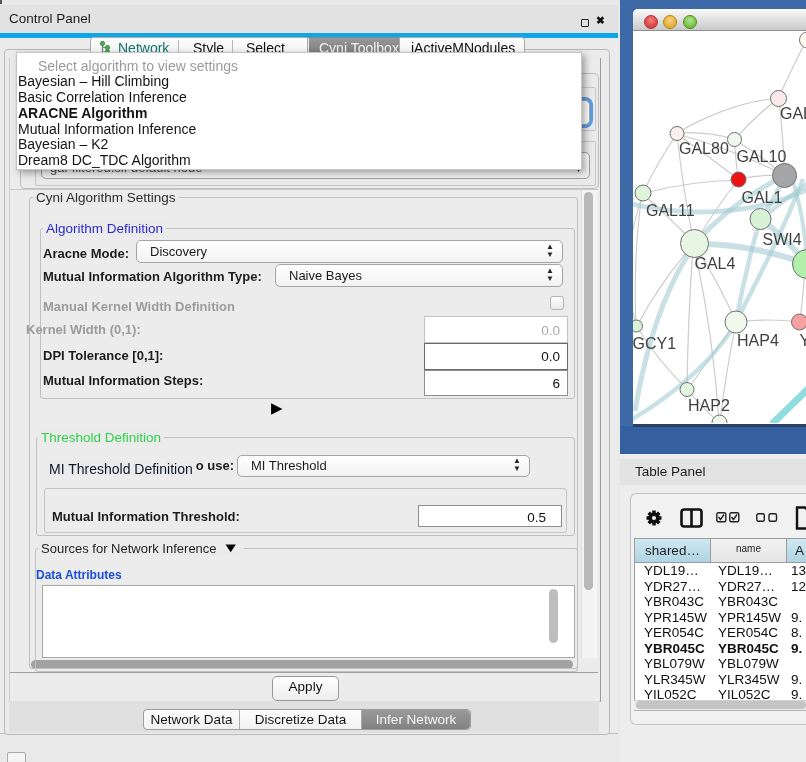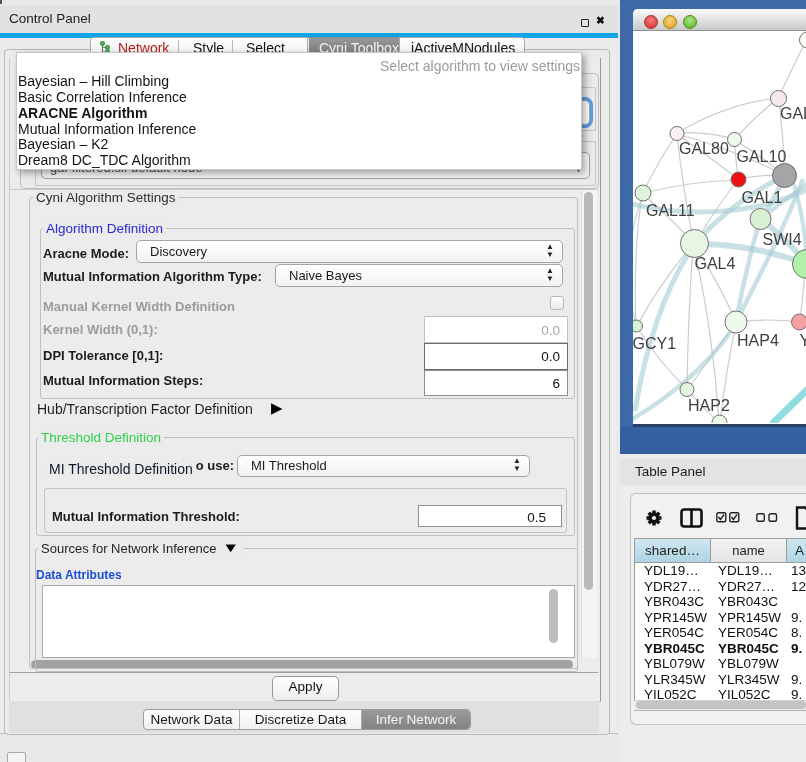--- a/index.html
+++ b/index.html
@@ -36,39 +36,39 @@
   <div class="abs" style="left:309px;top:0;width:126px;height:21px;background:linear-gradient(#fdfdfd,#f0f0f0);border:1px solid #ababab;border-radius:0 3px 0 0;box-sizing:border-box;"></div>
 
   <div class="abs" style="left:88px;top:3px;width:1px;height:15px;background:#b9b9b9;"></div>
   <div class="abs" style="left:142px;top:3px;width:1px;height:15px;background:#b9b9b9;"></div>
   <svg class="abs" style="left:10px;top:4px;" width="11" height="13" viewBox="0 0 11 13">
     <path d="M2.5 3 L2.5 11 M2.5 6.5 L7 6.5 M2.5 11 L7 11" stroke="#777" stroke-width="1.2" fill="none"></path>
     <circle cx="2.5" cy="2.5" r="2.2" fill="#4caf50" stroke="#2e7d32" stroke-width="0.7"></circle>
     <circle cx="7.5" cy="6.5" r="2.2" fill="#4caf50" stroke="#2e7d32" stroke-width="0.7"></circle>
     <circle cx="7.5" cy="11" r="2.2" fill="#4caf50" stroke="#2e7d32" stroke-width="0.7"></circle>
   </svg>
-  <div class="abs" style="left:28px;top:3px;font-size:14px;color:#b91c1c;">Network</div>
+  <div class="abs" style="left:28px;top:3px;font-size:14px;color:#0f766e;">Network</div>
   <div class="abs" style="left:103px;top:3px;font-size:14px;color:#111;">Style</div>
   <div class="abs" style="left:156px;top:3px;font-size:14px;color:#111;">Select</div>
   <div class="abs" style="left:229px;top:3px;font-size:14px;color:#f4f4f4;">Cyni Toolbox</div>
   <div class="abs" style="left:321px;top:3px;font-size:14px;color:#111;">jActiveMNodules</div>
 </div>
 
 <div class="abs" style="left:20px;top:73px;width:577px;height:114px;background:#eaeaea;border:1px solid #bdbdbd;border-radius:5px;"></div>
 <div class="abs" style="left:35px;top:87px;width:559px;height:42px;border:1px solid #c6c6c6;border-radius:2px;"></div>
 <div class="abs" style="left:41px;top:100px;width:547px;height:23px;background:#fff;border:1px solid #a8a8a8;border-radius:5px;box-shadow:0 0 0 3px #5b9de2;"></div>
 <div class="abs" style="left:35px;top:141px;width:559px;height:43px;border:1px solid #c6c6c6;border-radius:2px;"></div>
 <div class="abs" style="left:41px;top:152px;width:547px;height:25px;background:linear-gradient(#fff,#f0f0f0);border:1px solid #a0a0a0;border-radius:5px;">
   <div class="abs" style="left:8px;top:7px;font-size:13px;color:#4a4a4a;">gal-filtered.sif default node</div>
   <div class="abs" style="right:6px;top:4px;font-size:9px;color:#333;line-height:8px;">▲<br>▼</div>
 </div>
 
 <div class="abs" style="left:16px;top:52px;width:564px;height:116px;background:#fff;border:1px solid #c6c6c6;box-shadow:3px 3px 7px rgba(0,0,0,0.35);"></div>
 <div class="abs" style="left:16px;top:57.5px;width:564px;height:110px;font-size:14px;color:#141414;overflow:hidden;">
-  <div style="height:15.8px;text-align:right;color:#9b9b9b;margin-left:22px;">Select algorithm to view settings</div>
+  <div style="height:15.8px;text-align:left;color:#9b9b9b;margin-left:22px;">Select algorithm to view settings</div>
   <div style="height:15.8px;padding-left:2px;">Bayesian – Hill Climbing</div>
   <div style="height:15.8px;padding-left:2px;">Basic Correlation Inference</div>
   <div style="height:15.8px;padding-left:2px;font-weight:bold;">ARACNE Algorithm</div>
   <div style="height:15.8px;padding-left:2px;">Mutual Information Inference</div>
   <div style="height:15.8px;padding-left:2px;">Bayesian – K2</div>
   <div style="height:15.8px;padding-left:2px;">Dream8 DC_TDC Algorithm</div>
 </div>
 
 <div class="abs" style="left:10px;top:189px;width:588px;height:482px;border-top:1px solid #c9c9c9;border-bottom:1px solid #9f9f9f;"></div>
 
@@ -89,28 +89,27 @@
   <div class="abs" style="left:13px;top:3px;">Discovery</div>
   <div class="abs" style="right:8px;top:2px;font-size:8px;line-height:8px;color:#222;">▲<br>▼</div>
 </div>
 <div class="lbl abs" style="left:43px;top:269px;">Mutual Information Algorithm Type:</div>
 <div class="combo" style="left:275px;top:264px;width:286px;height:21px;">
   <div class="abs" style="left:13px;top:3px;">Naive Bayes</div>
   <div class="abs" style="right:8px;top:2px;font-size:8px;line-height:8px;color:#222;">▲<br>▼</div>
 </div>
 <div class="lbl abs" style="left:43px;top:299px;color:#9b9b9b;">Manual Kernel Width Definition</div>
 <div class="abs" style="left:550px;top:296px;width:12px;height:12px;background:linear-gradient(#fefefe,#e9e9e9);border:1px solid #b6b6b6;border-radius:3px;"></div>
-<div class="lbl abs" style="left:43px;top:322px;color:#9b9b9b;">Kernel Width (0,1):</div>
+<div class="lbl abs" style="left:26px;top:322px;color:#9b9b9b;">Kernel Width (0,1):</div>
 <div class="field" style="left:424px;top:315.5px;width:144px;height:27.5px;border:1px solid #c3c3c3;color:#a8a8a8;padding:6px 7px 0 0;">0.0</div>
 <div class="lbl abs" style="left:43px;top:348px;">DPI Tolerance [0,1]:</div>
 <div class="field" style="left:424px;top:343px;width:144px;height:26.5px;border:1.5px solid #6a6a6a;padding:5px 7px 0 0;">0.0</div>
 <div class="lbl abs" style="left:43px;top:373px;">Mutual Information Steps:</div>
 <div class="field" style="left:424px;top:369.5px;width:144px;height:26px;border:1px solid #8e8e8e;padding:5px 7px 0 0;">6</div>
 
-<div class="abs" style="left:37px;top:400.5px;font-size:14px;color:#1f1f1f;">Hub/Transcription Factor Definition</div>
 <div class="abs" style="left:271px;top:398.5px;font-size:15px;color:#000;">▶</div>
 
 <div class="grp" style="left:36px;top:437px;width:537px;height:97px;border-color:#c0c0c0;"></div>
 <div class="grplbl" style="left:38px;top:430px;color:#2fd04a;">Threshold Definition</div>
 <div class="lbl abs" style="left:86px;top:458px;">Which threshold to use:</div>
 <div class="combo" style="left:237px;top:455px;width:291px;height:20px;">
   <div class="abs" style="left:13px;top:2px;">MI Threshold</div>
   <div class="abs" style="right:8px;top:1px;font-size:8px;line-height:8px;color:#222;">▲<br>▼</div>
 </div>
 
@@ -251,21 +250,21 @@
 <svg class="abs" style="left:756px;top:513px;" width="22" height="9" viewBox="0 0 22 9">
   <rect x="0.8" y="0.8" width="7.5" height="7.5" rx="1.5" fill="none" stroke="#222" stroke-width="1.4"></rect>
   <rect x="13" y="0.8" width="7.5" height="7.5" rx="1.5" fill="none" stroke="#222" stroke-width="1.4"></rect>
 </svg>
 <svg class="abs" style="left:795px;top:506px;" width="16" height="24" viewBox="0 0 16 24">
   <path d="M2 1.5 L10 1.5 L14.5 6 L14.5 22.5 L2 22.5 Z" fill="none" stroke="#111" stroke-width="2.4"></path>
 </svg>
 
 <div class="abs" style="left:634px;top:538px;width:172px;height:162px;background:#fff;border-top:1px solid #9c9c9c;border-left:1px solid #9c9c9c;overflow:hidden;">
   <div class="abs" style="left:0;top:0;width:76px;height:24px;background:linear-gradient(#cfe8f2,#aed4e3);border-right:1px solid #9c9c9c;border-bottom:1px solid #9c9c9c;box-sizing:border-box;text-align:center;font-size:13.5px;color:#222;padding-top:4px;">shared…</div>
-  <div class="abs" style="left:76px;top:0;width:76px;height:24px;background:linear-gradient(#f2f2f2,#e4e4e4);border-right:1px solid #9c9c9c;border-bottom:1px solid #9c9c9c;box-sizing:border-box;text-align:center;font-size:13px;color:#222;padding-top:4px;">name</div>
+  <div class="abs" style="left:76px;top:0;width:76px;height:24px;background:linear-gradient(#f2f2f2,#e4e4e4);border-right:1px solid #9c9c9c;border-bottom:1px solid #9c9c9c;box-sizing:border-box;text-align:center;font-size:10px;color:#222;padding-top:4px;">name</div>
   <div class="abs" style="left:152px;top:0;width:20px;height:24px;background:linear-gradient(#cfe8f2,#aed4e3);border-bottom:1px solid #9c9c9c;box-sizing:border-box;font-size:13.5px;color:#222;padding:4px 0 0 8px;">A</div>
   <div class="abs" style="left:0;top:24px;width:172px;font-size:13.5px;color:#101010;">
     <div style="height:15.55px;position:relative;">
           <span style="position:absolute;left:9px;">YDL19…</span>
           <span style="position:absolute;left:83px;">YDL19…</span>
           <span style="position:absolute;left:156px;">13.</span>
         </div>
     <div style="height:15.55px;position:relative;">
           <span style="position:absolute;left:9px;">YDR27…</span>
           <span style="position:absolute;left:83px;">YDR27…</span>

